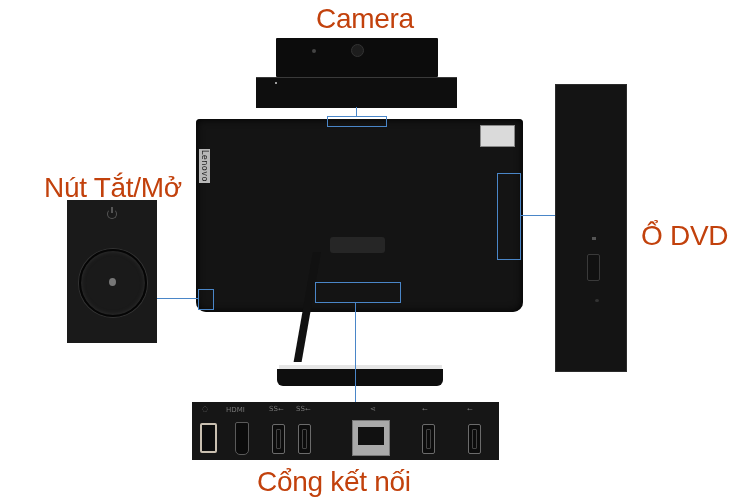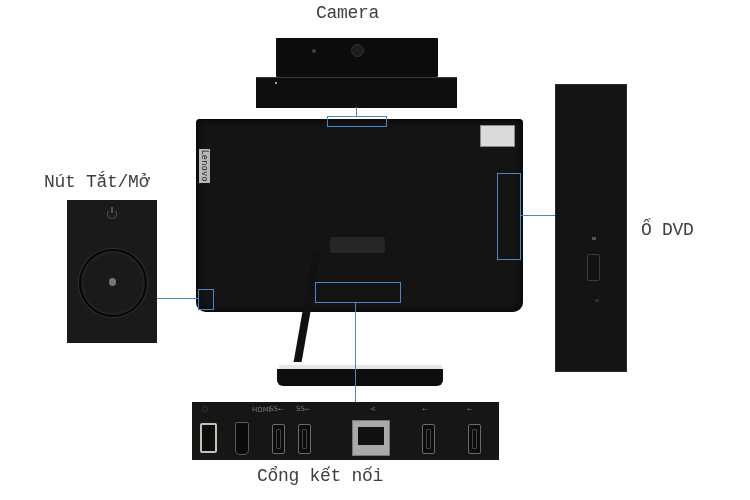--- a/index.html
+++ b/index.html
@@ -1,18 +1,18 @@
 <!DOCTYPE html>
 <html><head>
 <meta charset="utf-8">
 <style>
   html,body{margin:0;padding:0;}
   body{width:750px;height:500px;background:#ffffff;position:relative;overflow:hidden;font-family:"Liberation Sans",sans-serif;}
   .abs{position:absolute;}
-  .label{position:absolute;color:#404040;font-family:Liberation Mono, monospace;font-size:18px;white-space:nowrap;letter-spacing:-0.3px;}
+  .label{position:absolute;color:#c2410c;font-family:Liberation Sans, sans-serif;font-size:28px;white-space:nowrap;letter-spacing:-0.3px;}
   .line{position:absolute;background:#4a86c8;}
   .box{position:absolute;border:1px solid #4a86c8;box-sizing:border-box;}
   
   .cam-top{background:#0c0c0c;border-radius:1px;}
   .cam-bot{background:#0e0e0e;border-top:1px solid #3a3a3a;}
   .dot{position:absolute;border-radius:50%;}
   
   .monitor{background:#141414;border-radius:4px 4px 10px 10px;box-shadow:inset 0 0 8px #000;}
   .lenovo{position:absolute;background:#b8b8b8;color:#222;font-size:8px;writing-mode:vertical-rl;text-align:center;letter-spacing:0.5px;font-family:"DejaVu Sans",sans-serif;}
   .sticker{position:absolute;background:#dadada;border:1px solid #888;}
@@ -76,21 +76,21 @@
 <div class="label" style="left:641px;top:220px;">Ổ DVD</div>
 <div class="abs dvd" style="left:555px;top:84px;width:70px;height:286px;">
   <div class="abs" style="left:36px;top:152px;width:4px;height:3px;background:#555;"></div>
   <div class="abs" style="left:31px;top:169px;width:11px;height:25px;border:1px solid #3a3a3a;border-radius:2px;background:#111;"></div>
   <div class="abs" style="left:39px;top:214px;width:4px;height:3px;background:#333;border-radius:50%;"></div>
 </div>
 
 <div class="abs ports" style="left:192px;top:402px;width:307px;height:58px;">
 
   <div class="plabel" style="left:10px;top:3px;">◌</div>
-  <div class="plabel" style="left:60px;top:4px;">HDMI</div>
+  <div class="plabel" style="left:34px;top:4px;">HDMI</div>
   <div class="plabel" style="left:77px;top:3px;">SS⭠</div>
   <div class="plabel" style="left:104px;top:3px;">SS⭠</div>
   <div class="plabel" style="left:178px;top:3px;">⋖</div>
   <div class="plabel" style="left:230px;top:3px;">⭠</div>
   <div class="plabel" style="left:275px;top:3px;">⭠</div>
 
   <div class="port" style="left:8px;top:21px;width:17px;height:30px;background:#0d0d0d;border:2px solid #c9bfb0;border-radius:2px;"></div>
   <div class="port" style="left:43px;top:20px;width:14px;height:33px;border:1.5px solid #5a5a5a;border-radius:2px 2px 5px 5px;background:#0b0b0b;"></div>
   <div class="port usb" style="left:80px;top:22px;width:13px;height:30px;"></div>
   <div class="port usb" style="left:106px;top:22px;width:13px;height:30px;"></div>

